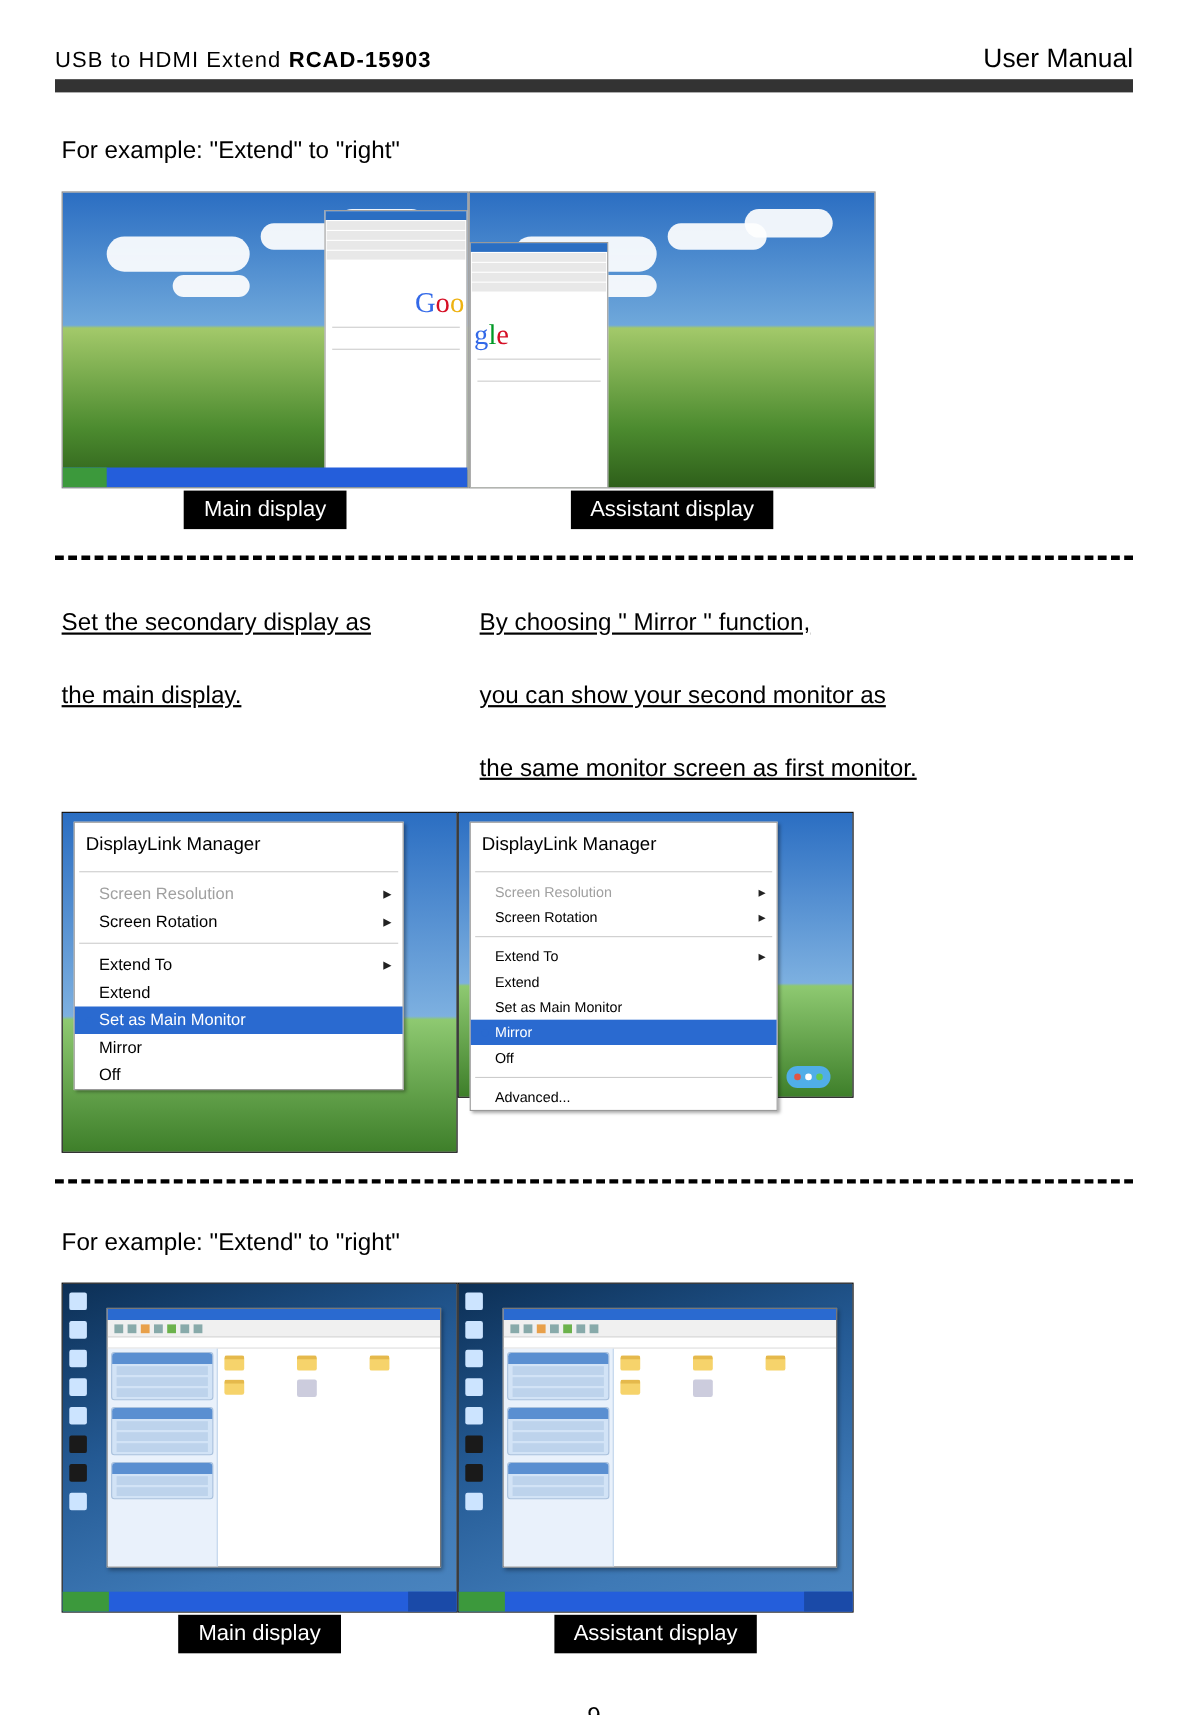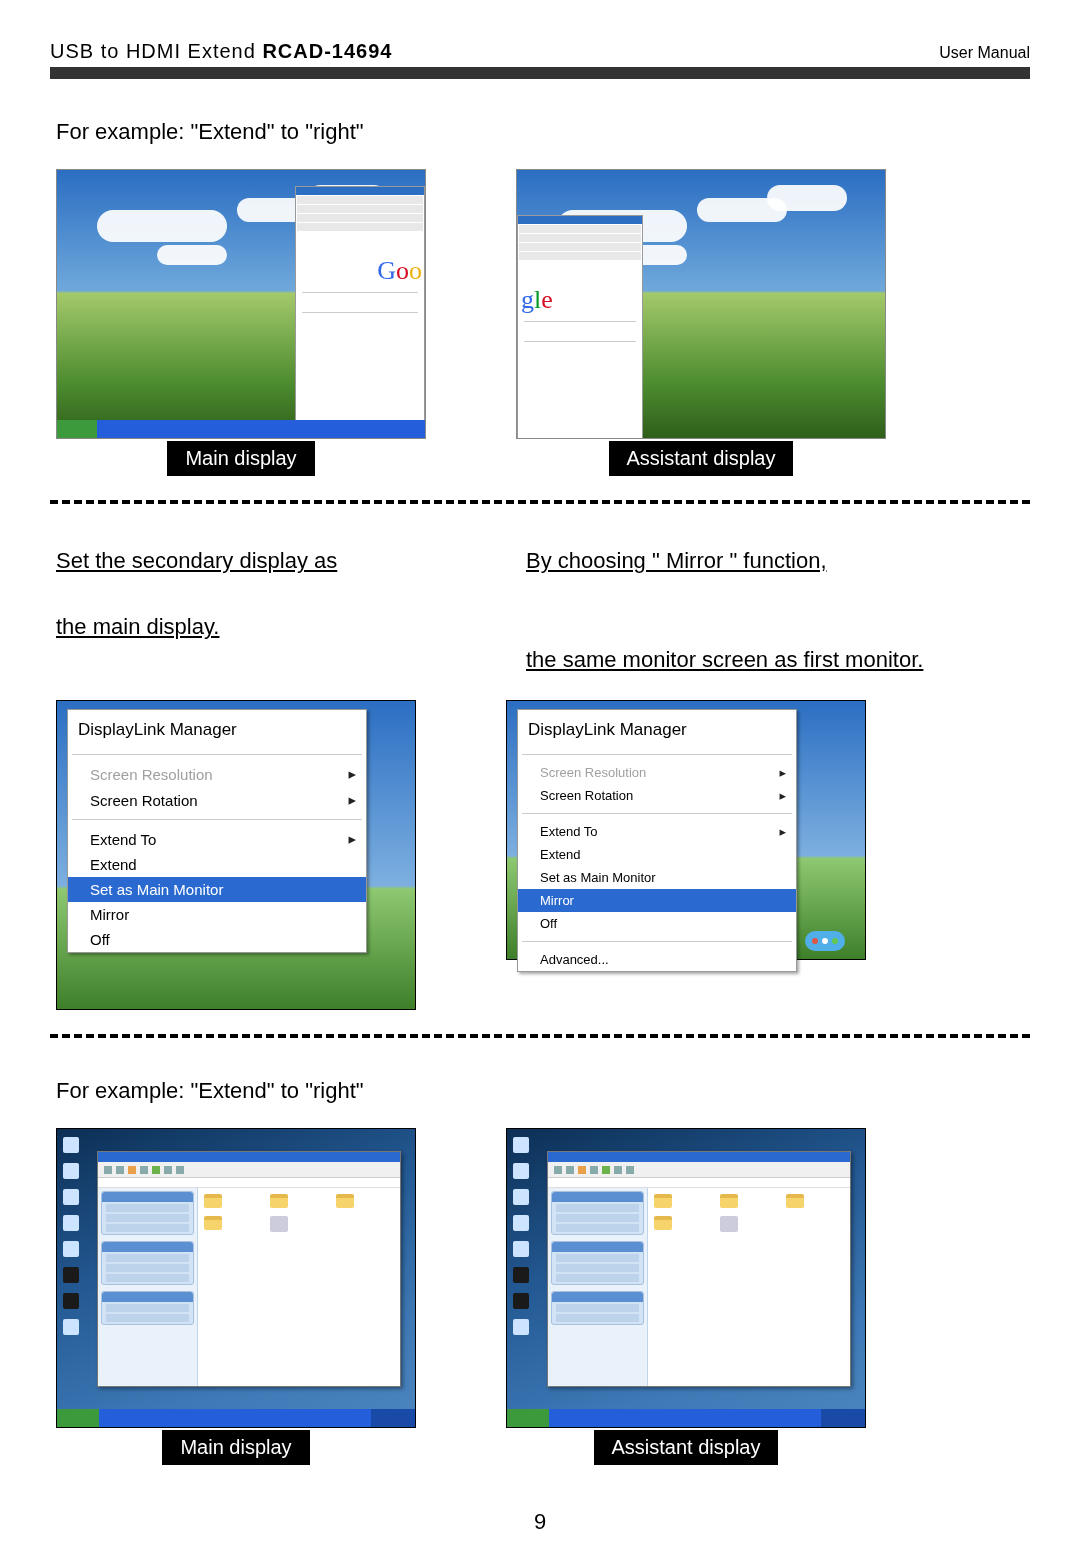--- a/index.html
+++ b/index.html
@@ -20,30 +20,29 @@
     align-items: baseline;
     border-bottom: 12px solid #333;
     padding-bottom: 4px;
     margin-bottom: 40px;
   }
   .header-left {
     font-size: 20px;
     letter-spacing: 1px;
   }
   .header-left .model { font-weight: bold; }
-  .header-right { font-size: 16px; }
+  .header-right { font-size: 24px; }
 
   .body-text {
     font-size: 22px;
     margin: 0 0 24px 6px;
   }
 
   .row {
     display: flex;
-    gap: 90px;
     align-items: flex-start;
     margin-bottom: 24px;
     padding-left: 6px;
   }
   .col { display: flex; flex-direction: column; align-items: flex-start; }
   .figure { display: flex; flex-direction: column; align-items: center; }
   .fig-box { border: 1px solid #888; background:#000; }
   .fig-caption {
     background: #000;
     color: #fff;
@@ -149,21 +148,21 @@
 
   .text-block { font-size:22px; line-height:1.5;text-decoration:underline; }
 </style>
 </head>
 <body>
 
 <div class="page">
 
   <div class="header-bar">
     <div class="header-left">
-      <span>USB to HDMI Extend </span><span class="model">RCAD-14694</span>
+      <span>USB to HDMI Extend </span><span class="model">RCAD-15903</span>
     </div>
     <div class="header-right">User Manual</div>
   </div>
 
   <p class="body-text">For example: "Extend" to "right"</p>
 
   <div class="row">
     <div class="figure">
       <div class="fig-box sky left">
         <div class="cloud c1"></div>
@@ -215,20 +214,21 @@
 
   <div class="row">
     <div class="col text-block" style="width:380px">
       <span>Set the secondary display as</span>
         <br>
       <span>the main display.</span>
     </div>
     <div class="col text-block" style="width:460px">
       <span>By choosing " Mirror " function,</span>
         <br>
+      <span>you can show your second monitor as</span>
         <br>
       <span> the same monitor screen as first monitor.</span>
     </div>
   </div>
 
   <div class="row">
     <div class="col">
       <div class="menu-shot">
         <div class="menu" id="menu-left">
             <div class="menu-title">DisplayLink Manager</div>

